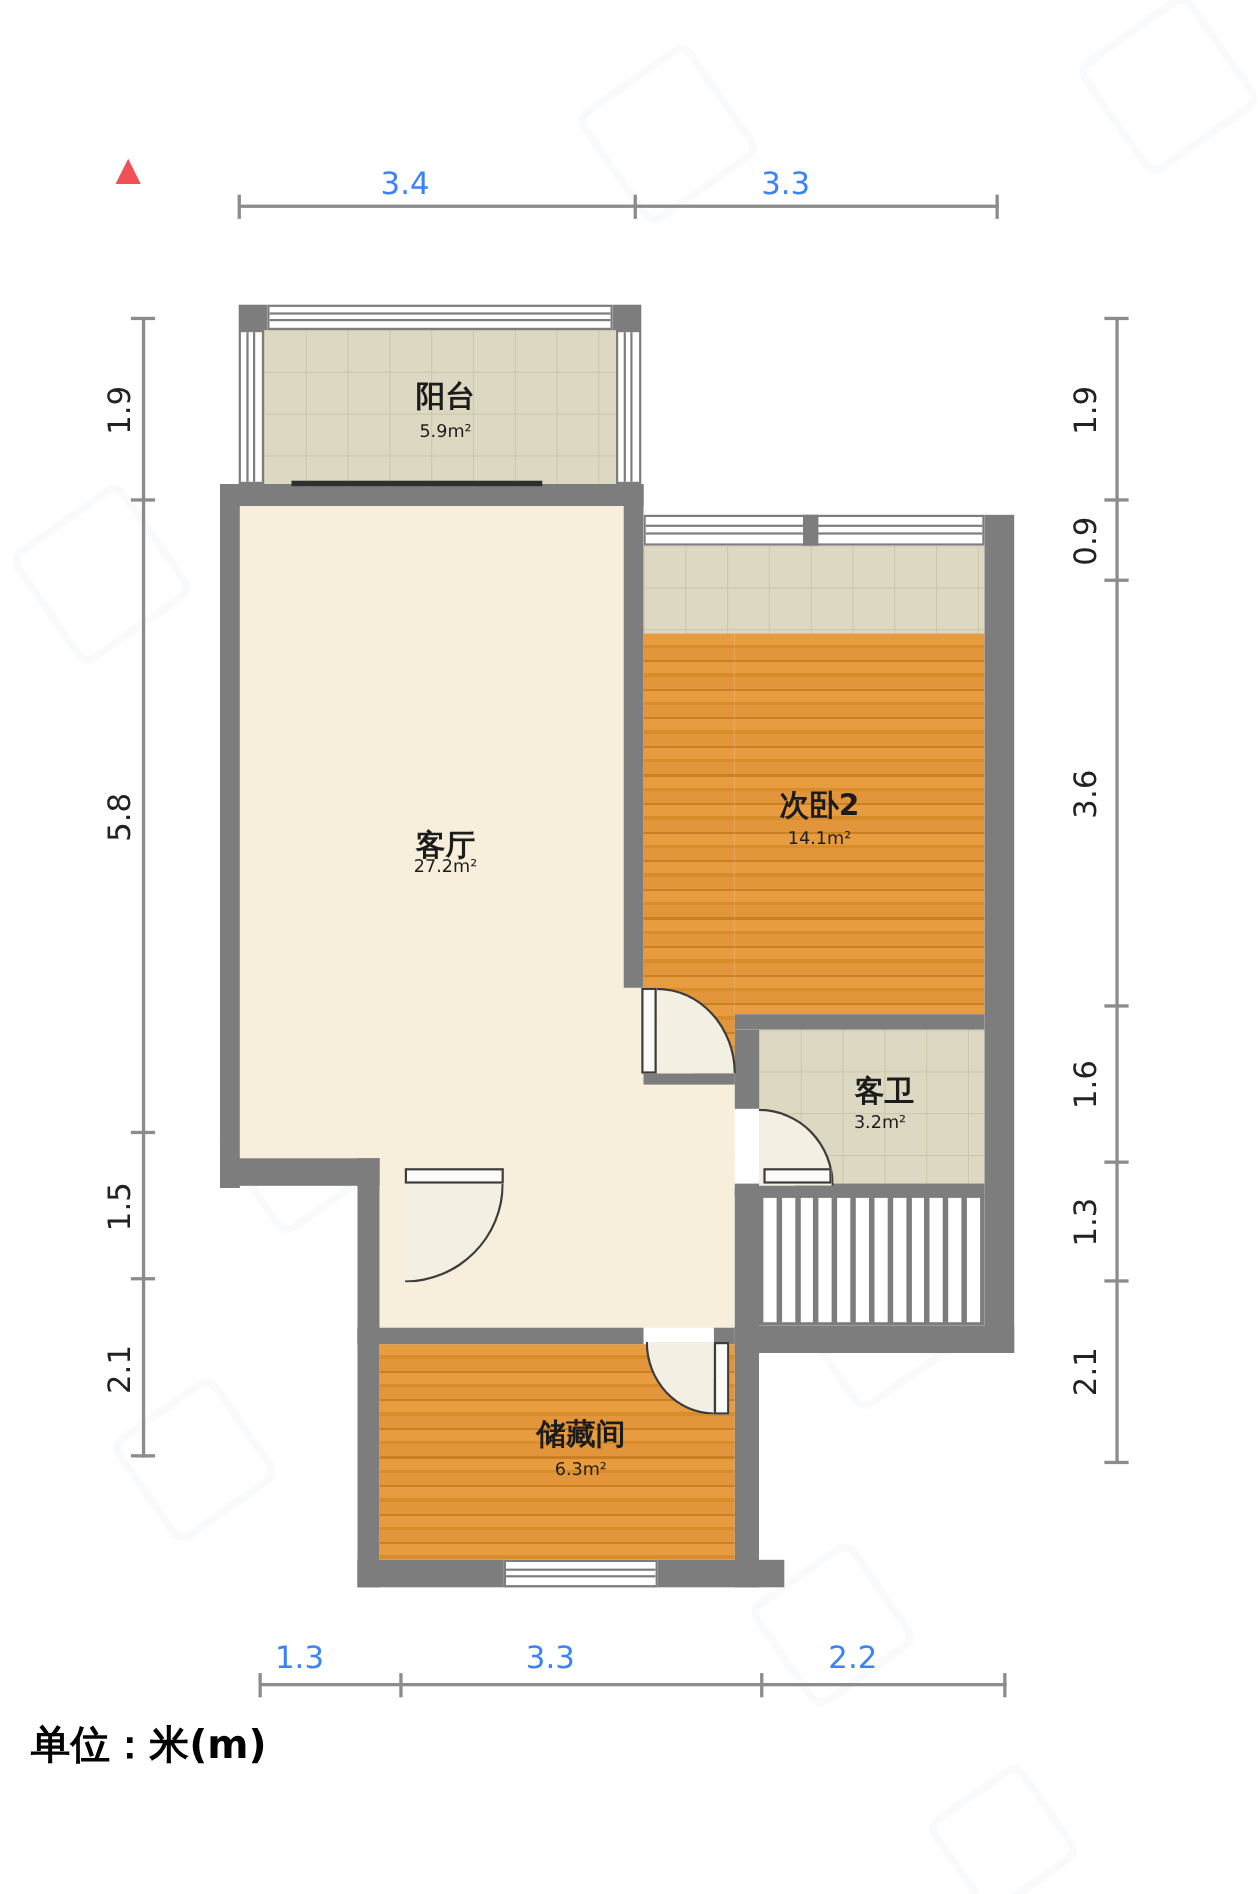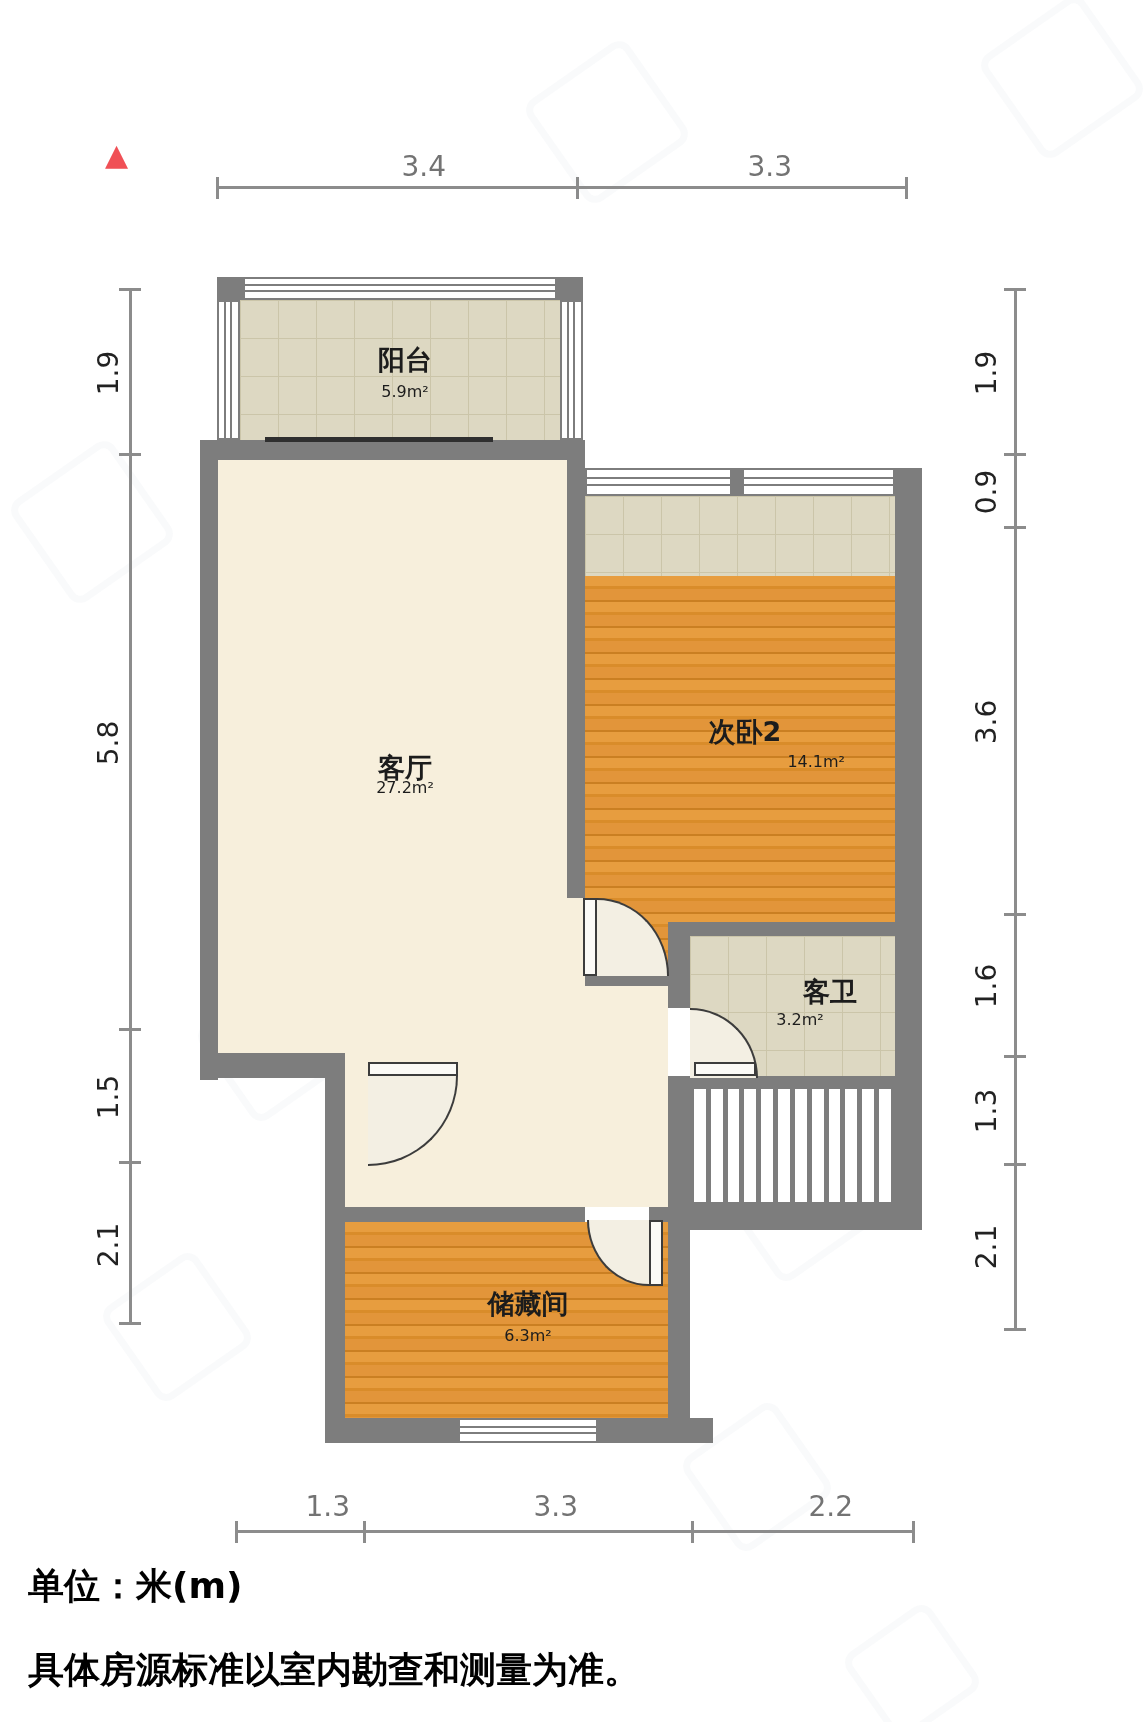--- a/index.html
+++ b/index.html
@@ -21,21 +21,21 @@
   .swing{position:absolute;background:#f3efe3;box-sizing:border-box;}
   .swing-tr{border:2px solid #3c3c3c;border-left:none;border-bottom:none;border-radius:0 100% 0 0;}
   .swing-br{border:2px solid #3c3c3c;border-left:none;border-top:none;border-radius:0 0 100% 0;}
   .swing-bl{border:2px solid #3c3c3c;border-right:none;border-top:none;border-radius:0 0 0 100%;}
   .leaf{position:absolute;background:#fbfaf6;border:2px solid #3c3c3c;box-sizing:border-box;}
   .stairs{position:absolute;background:#7d7d7d;display:flex;gap:5px;padding:3px 4px;box-sizing:border-box;}
   .tread{flex:1;background:#fff;}
   .lbl{position:absolute;text-align:center;color:#1c1c1c;}
   .room-name{font-size:27px;font-weight:700;}
   .room-area{font-size:16px;}
-  .dim{position:absolute;color:#737373;font-size:28px;text-align:right;width:100px;}
+  .dim{position:absolute;color:#3b82f6;font-size:28px;text-align:left;width:100px;}
   .dim-rot{position:absolute;color:#222;font-size:28px;text-align:center;width:80px;height:30px;transform:rotate(-90deg);}
   .dim-line{position:absolute;background:#8c8c8c;}
   .tick-h{position:absolute;width:3px;height:22px;background:#8c8c8c;}
   .tick-v{position:absolute;width:22px;height:3px;background:#8c8c8c;}
   .north{position:absolute;color:#f05056;font-size:30px;line-height:30px;}
   .foot{position:absolute;color:#000;font-size:36px;font-weight:700;white-space:nowrap;}
   .wm{position:absolute;border:7px solid #8899aa;opacity:0.05;border-radius:14px;transform:rotate(-35deg);}
 </style>
 </head>
 <body>
@@ -158,24 +158,23 @@
   <div class="swing swing-bl" style="left:587px;top:1220px;width:62px;height:66px;"></div>
   <div class="leaf" style="left:649px;top:1220px;width:14px;height:66px;"></div>
 
   <div class="lbl room-name" style="left:305px;top:342px;width:200px;">阳台</div>
   <div class="lbl room-area" style="left:305px;top:382px;width:200px;">5.9m²</div>
 
   <div class="lbl room-name" style="left:305px;top:740px;width:200px;margin-top:10px;">客厅</div>
   <div class="lbl room-area" style="left:305px;top:778px;width:200px;">27.2m²</div>
 
   <div class="lbl room-name" style="left:645px;top:714px;width:200px;">次卧2</div>
-  <div class="lbl room-area" style="left:645px;top:752px;width:200px;text-align:right;">14.1m²</div>
+  <div class="lbl room-area" style="left:645px;top:752px;width:200px;">14.1m²</div>
 
-  <div class="lbl room-name" style="left:730px;top:974px;width:200px;">客卫</div>
+  <div class="lbl room-name" style="left:704px;top:974px;width:200px;">客卫</div>
   <div class="lbl room-area" style="left:700px;top:1010px;width:200px;">3.2m²</div>
 
   <div class="lbl room-name" style="left:428px;top:1286px;width:200px;">储藏间</div>
   <div class="lbl room-area" style="left:428px;top:1326px;width:200px;">6.3m²</div>
 
   <div class="foot" style="left:28px;top:1562px;">单位：米(m)</div>
-  <div class="foot" style="left:28px;top:1646px;">具体房源标准以室内勘查和测量为准。</div>
 
 </div>
 
 </body></html>

